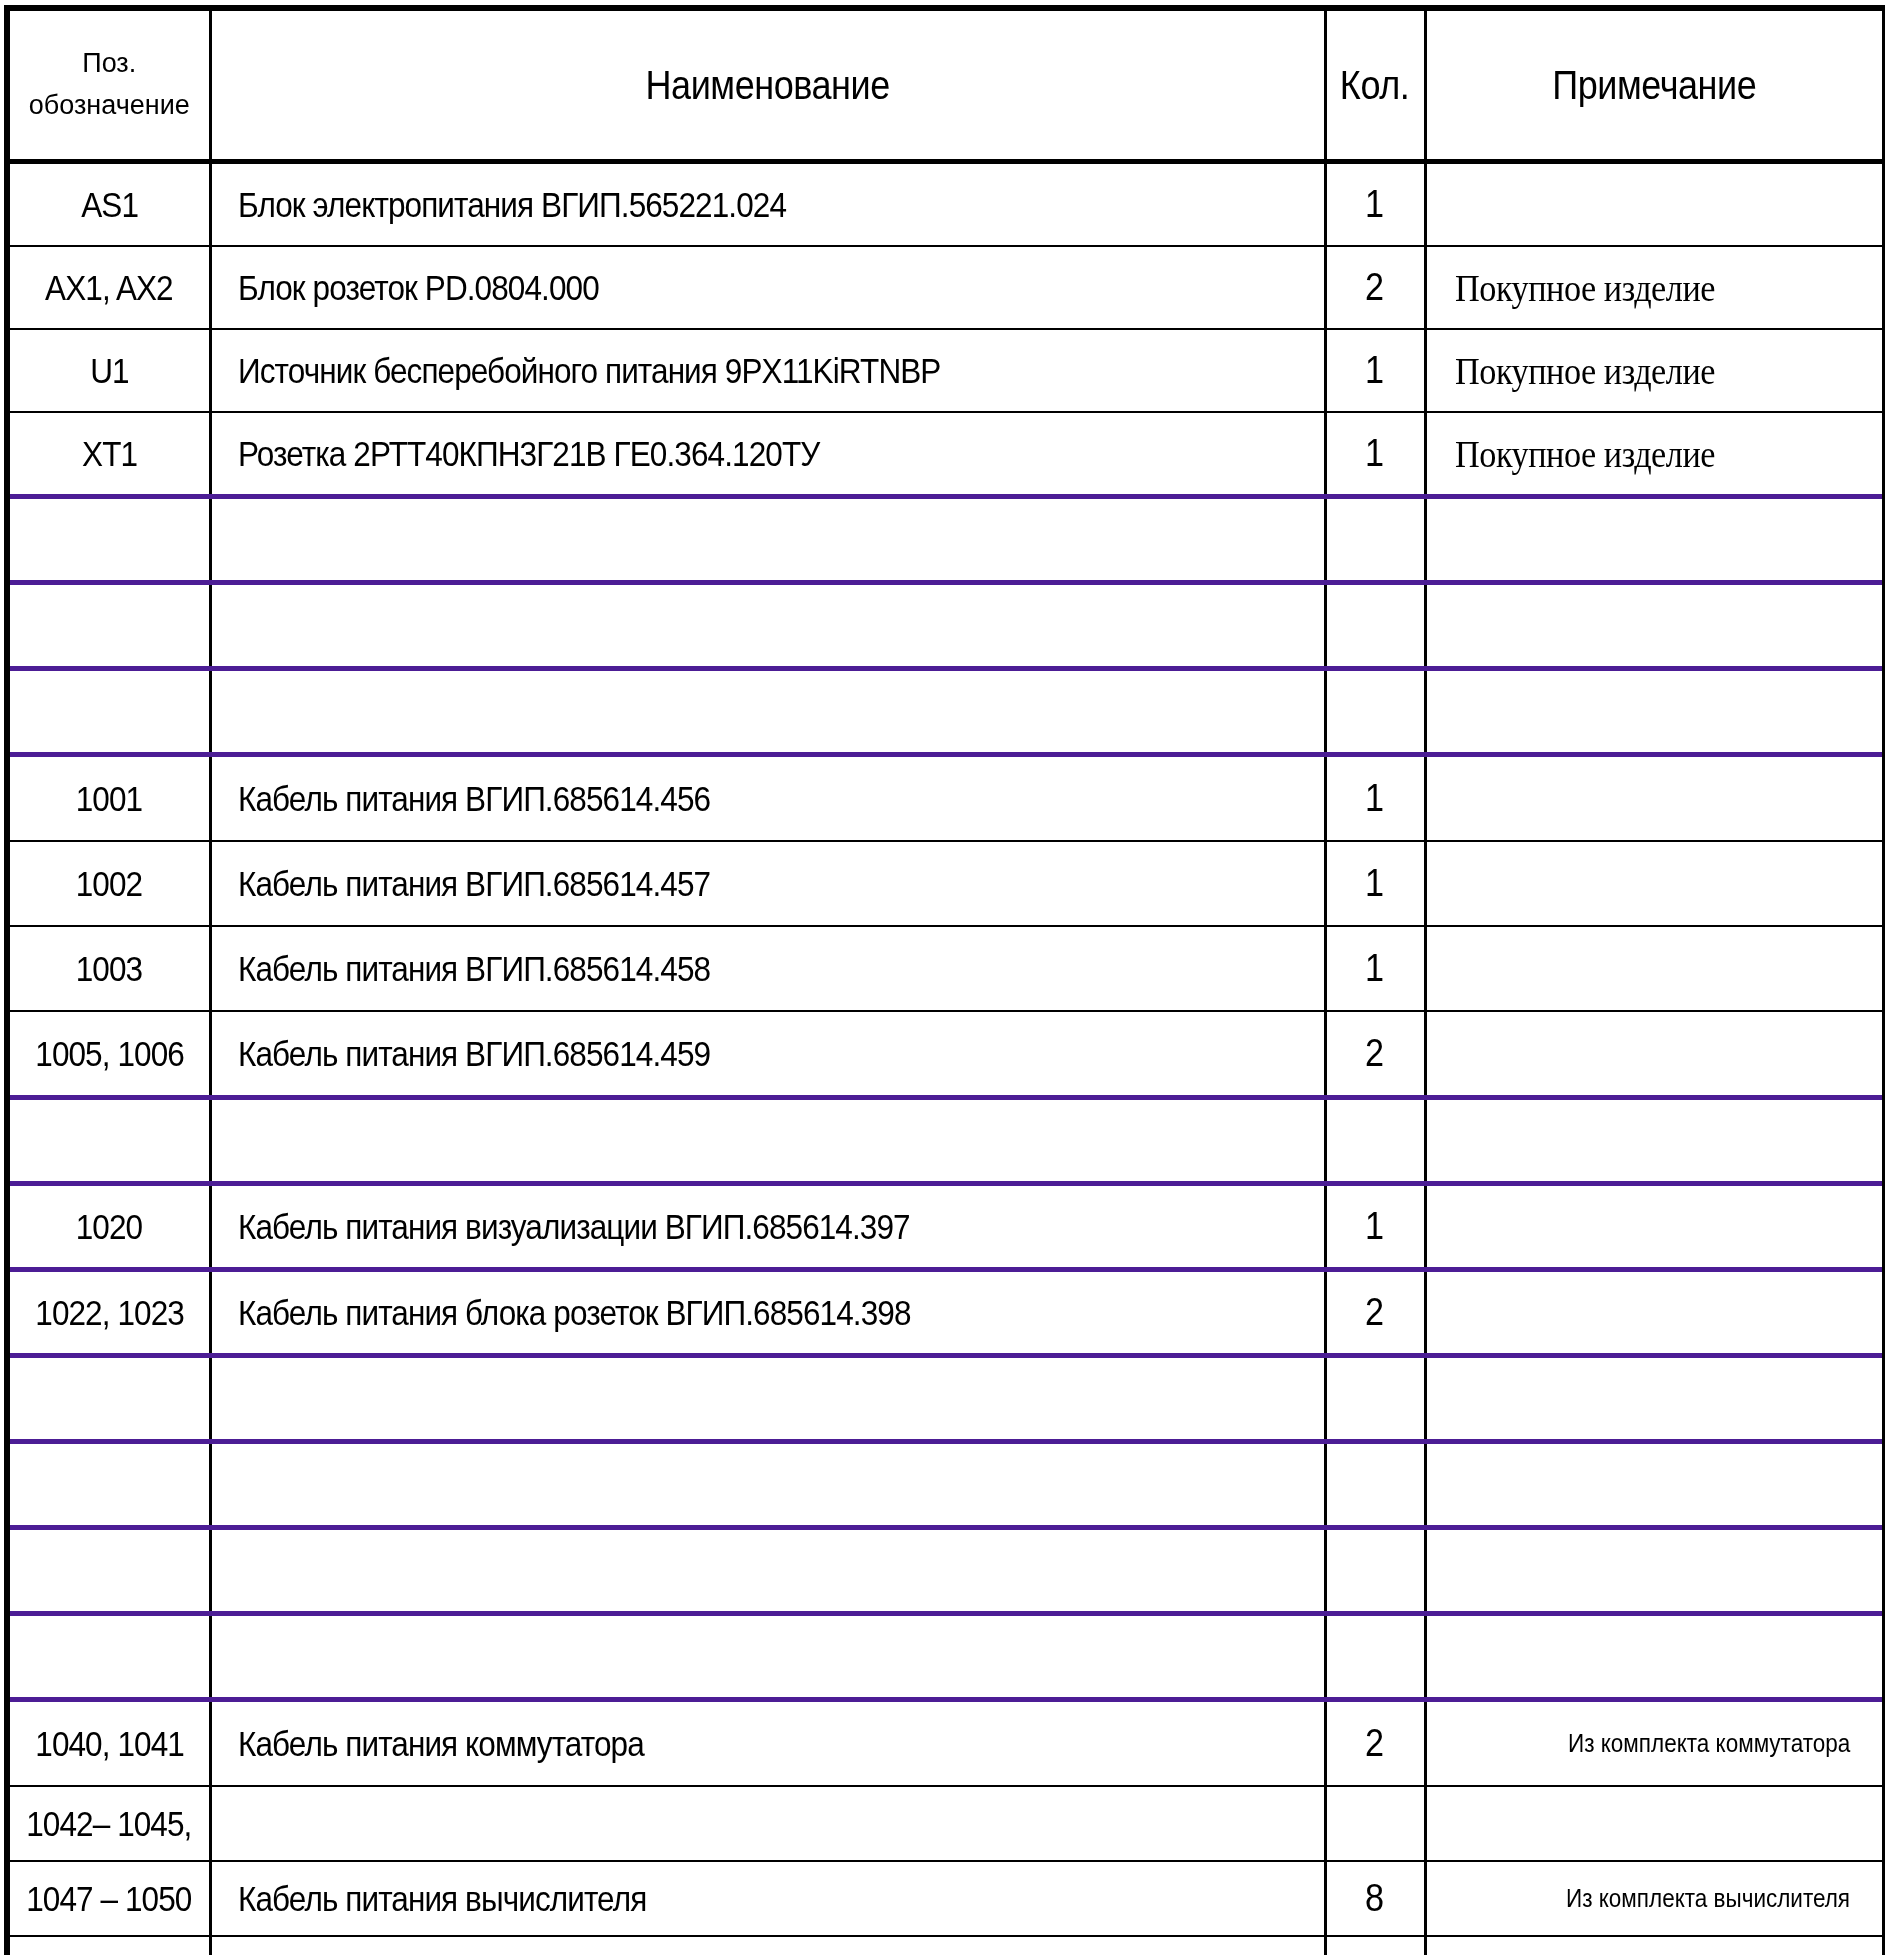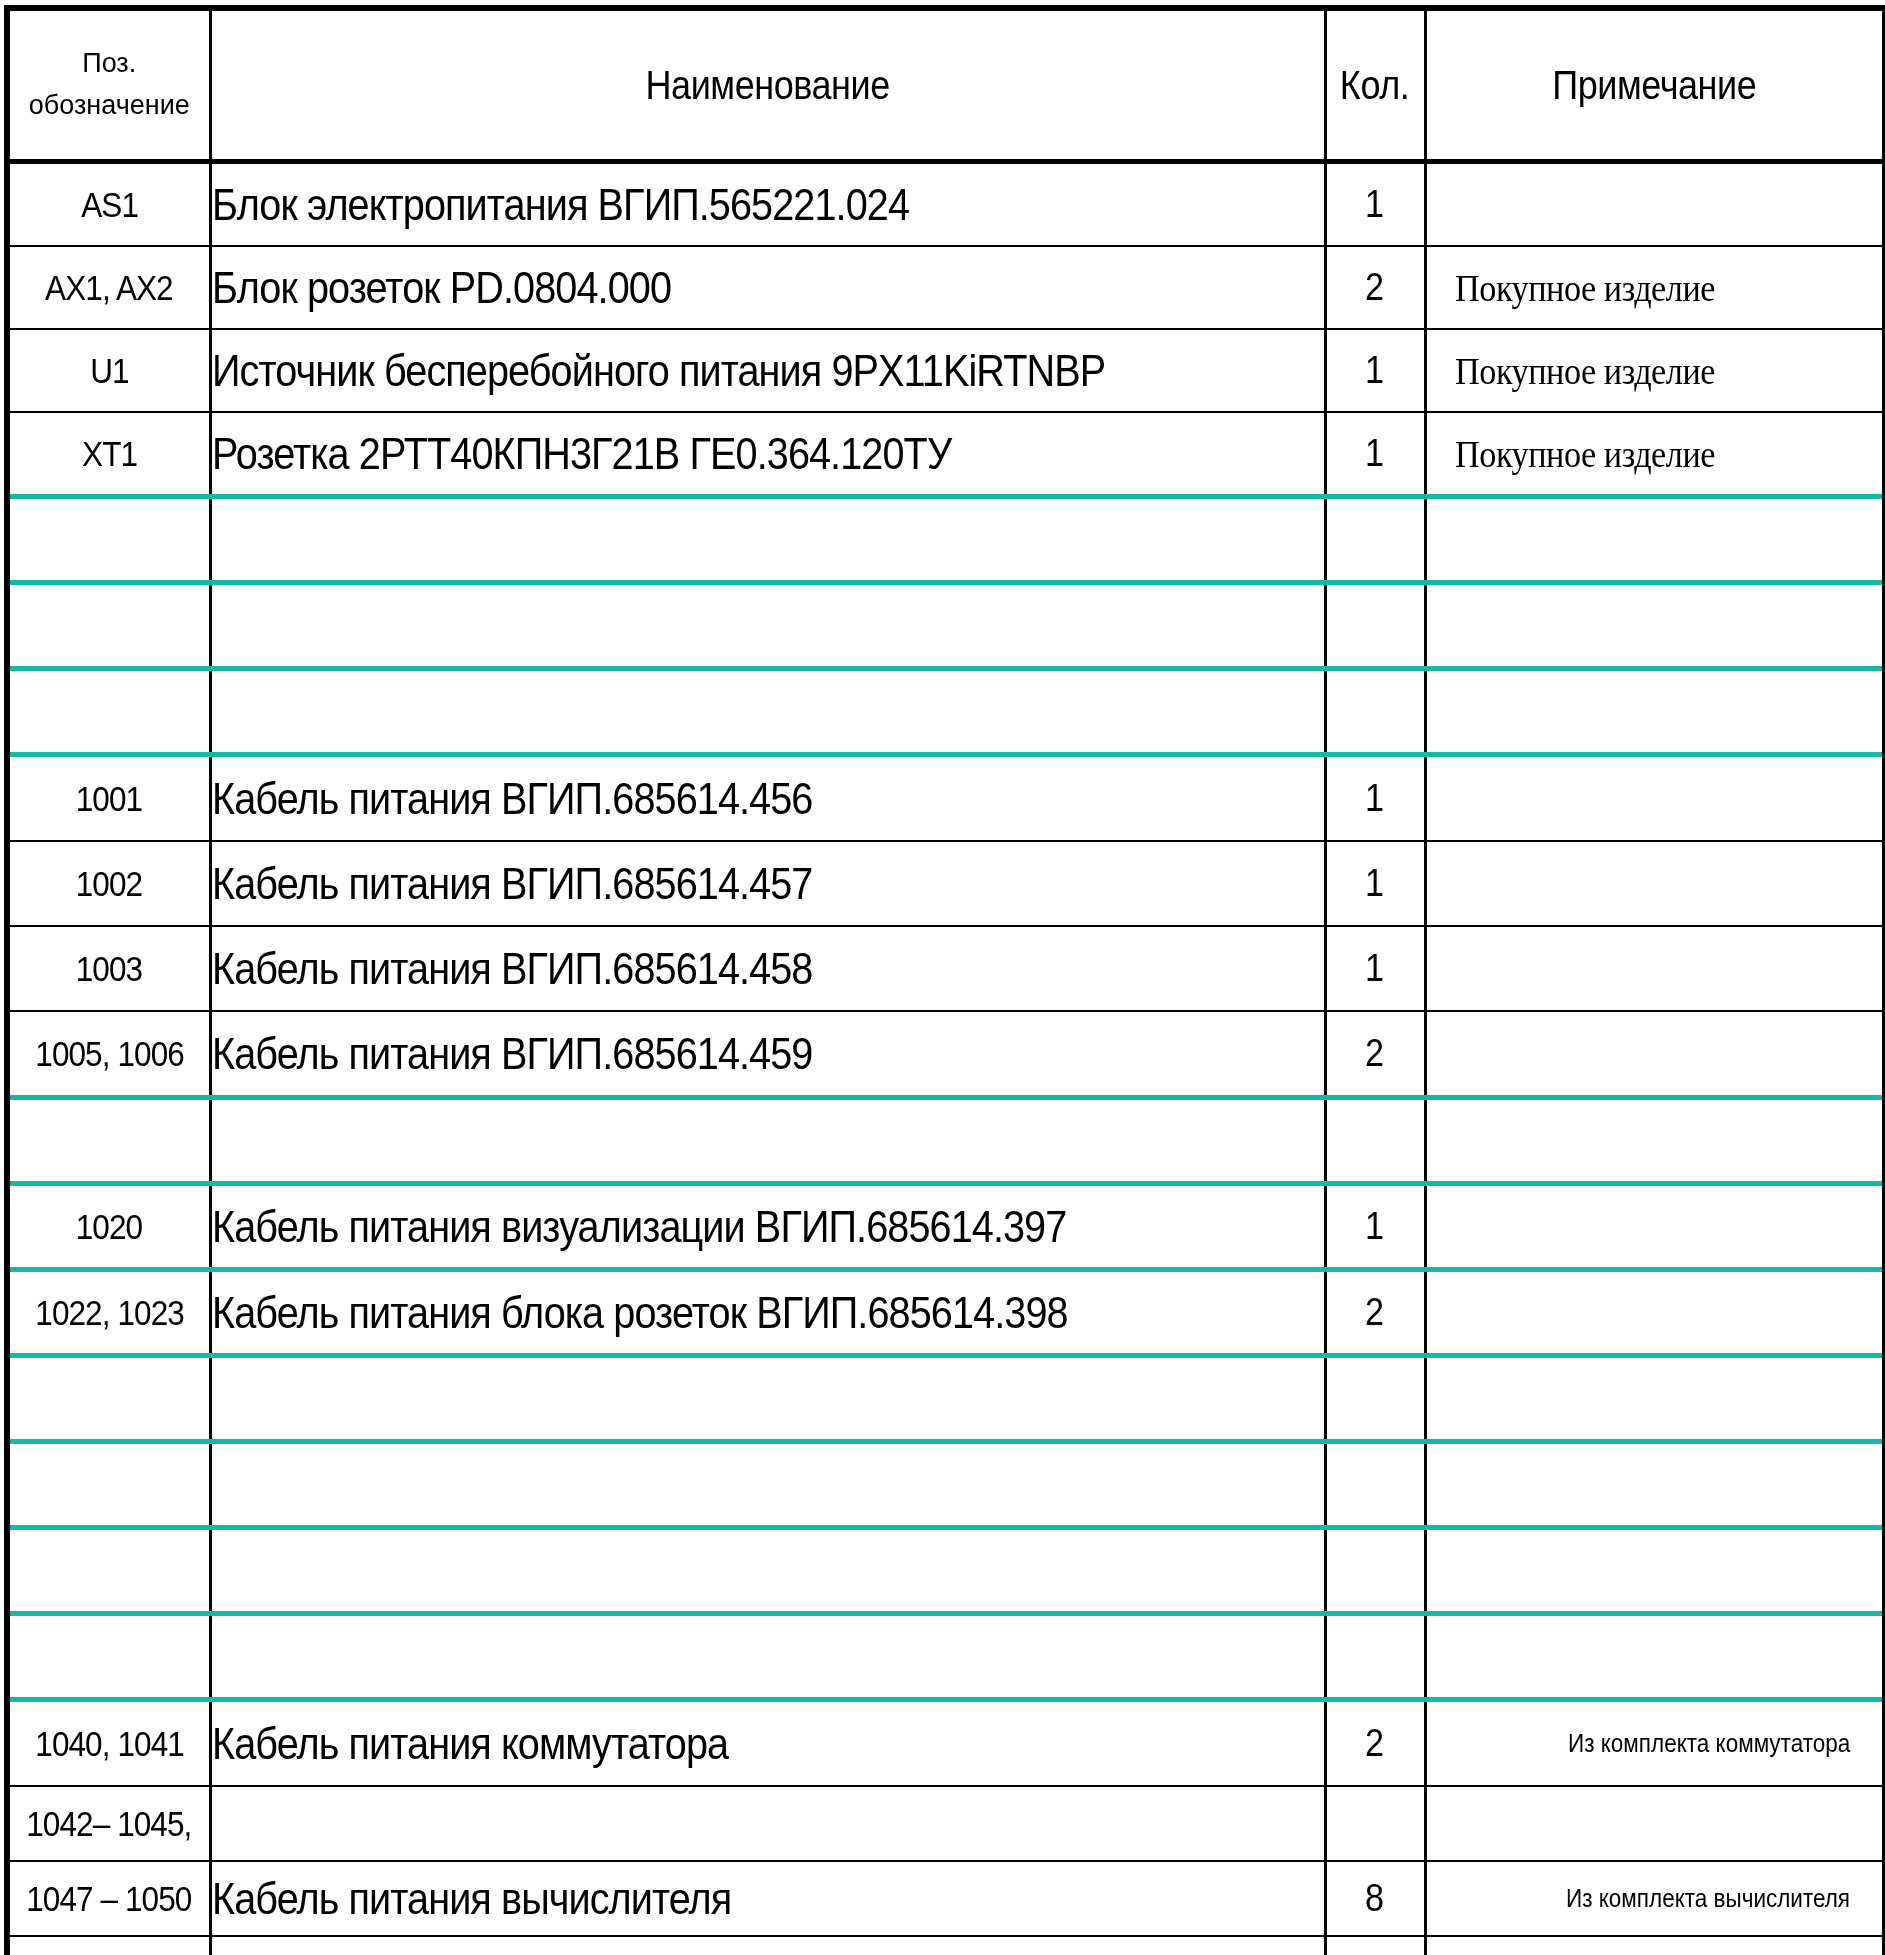--- a/index.html
+++ b/index.html
@@ -3,31 +3,31 @@
 <meta charset="utf-8">
 <style>
   html,body{margin:0;padding:0;background:#ffffff;}
   body{width:1886px;height:1955px;font-family:"Liberation Sans", sans-serif;color:#000;}
   .sheet{box-sizing:border-box;width:1886px;height:1735px;padding:5px 3.4px 7px 4px;background:#fff;}
   table.parts{border-collapse:collapse;table-layout:fixed;width:1877px;background:#fff;border:6px solid #000;}
   td{padding:0;vertical-align:middle;overflow:visible;border-left:3.4px solid #000;border-right:3.4px solid #000;}
   
   tr.hdr  > td{border-bottom:5px solid #000;height:148px;}
   tr.thin > td{border-bottom:2.5px solid #000;}
-  tr.thick> td{border-bottom:5px solid #14b8a6;}
+  tr.thick> td{border-bottom:5px solid #4c1d95;}
   tr.last > td{border-bottom:none;}
   
   tr.r-std > td{height:81px;}
   tr.r-grp > td{height:83px;}
   tr.r-b   > td{height:73px;}
   tr.r-b40 > td{height:83px;}
   tr.r-last> td{height:99px;}
   
   .pos{text-align:center;font-size:35px;letter-spacing:-1px;white-space:nowrap;}
-  .name{text-align:left;font-size:44px;letter-spacing:-1px;white-space:nowrap;}
+  .name{text-align:left;font-size:35px;letter-spacing:-1px;white-space:nowrap;padding-left:26px;}
   .qty{text-align:center;font-size:38px;}
   .note{text-align:left;font-size:38px;letter-spacing:-0.5px;white-space:nowrap;padding-left:28px;font-family:Liberation Serif, serif;}
   .note-sm{text-align:right;font-size:25px;letter-spacing:0;line-height:1.35;padding-left:26px;white-space:nowrap;}
   
   .hc{text-align:center;font-size:40px;letter-spacing:-0.5px;}
   .hpos{text-align:center;font-size:27px;line-height:1.55;letter-spacing:0;}
   .hpos span{display:block;}
   
   .cx{display:inline-block;transform:scaleX(0.9);transform-origin:center center;}
   .cl{display:inline-block;transform:scaleX(0.9);transform-origin:left center;}

